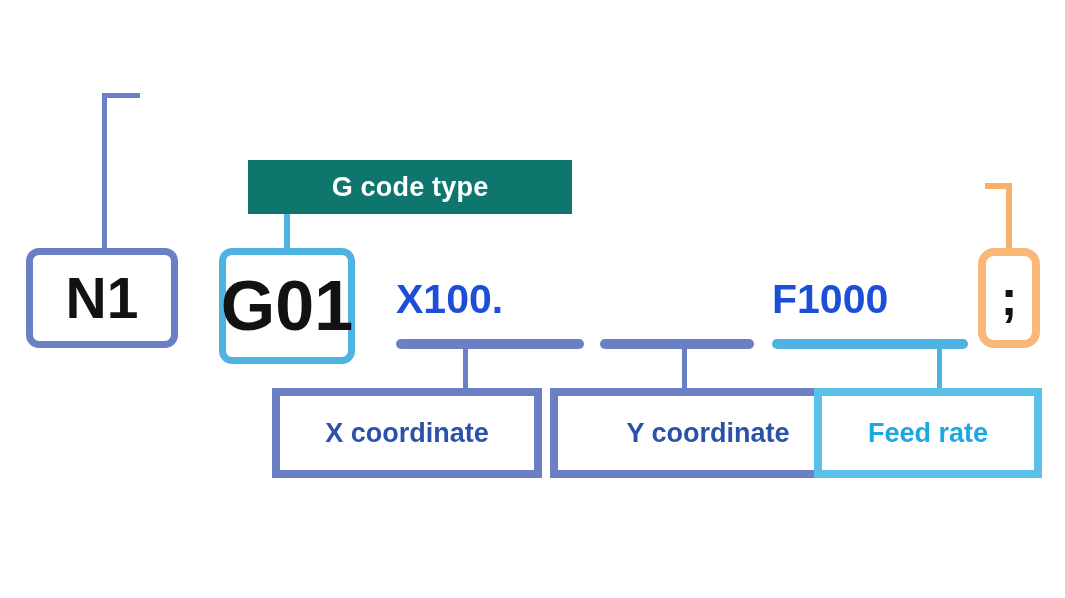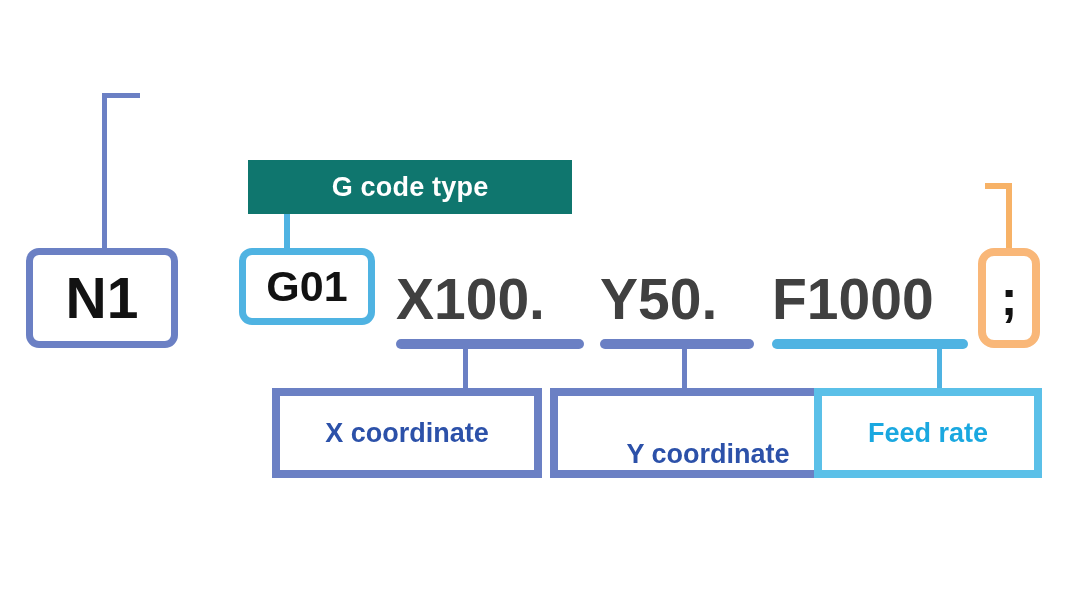--- a/index.html
+++ b/index.html
@@ -65,39 +65,38 @@
     color: #121212;
     text-align: center;
   }
   .codebox-n1 {
     left: 26px; top: 248px; width: 152px; height: 100px;
     border: 7px solid #6b80c4;
     border-radius: 13px;
     font-size: 57px;
   }
   .codebox-g01 {
-    left: 219px; top: 248px; width: 136px; height: 77px;
+    left: 219px; top: 248px; width: 136px; height: 116px;
     border: 7px solid #4fb3e2;
     border-radius: 13px;
-    font-size: 43px;
-    margin-left: 20px;
+    font-size: 70px;
   }
   .codebox-eob {
     left: 978px; top: 248px; width: 62px; height: 100px;
     border: 8px solid #f9b778;
     border-radius: 16px;
     font-size: 50px;
   }
 
   
   .codeword {
     position: absolute;
     font-weight: bold;
-    color: #404040;
-    font-size: 57px;
+    color: #1d4ed8;
+    font-size: 41px;
     white-space: nowrap;
     display: flex;
     align-items: center;
   }
   .cw-x { left: 396px; top: 262px; width: 188px; height: 74px; justify-content: flex-start; }
   .cw-y { left: 600px; top: 262px; width: 154px; height: 74px; justify-content: flex-start; }
   .cw-f { left: 772px; top: 262px; width: 196px; height: 74px; justify-content: flex-start; }
 
   
   .underbar {
@@ -122,21 +121,20 @@
   }
   .labelbox-x {
     left: 272px; top: 388px; width: 270px; height: 90px;
     border: 8px solid #6b80c4;
     color: #2c51a9;
   }
   .labelbox-y {
     left: 550px; top: 388px; width: 316px; height: 90px;
     border: 8px solid #6b80c4;
     color: #2c51a9;
-    align-items: flex-end;
   }
   .labelbox-f {
     left: 814px; top: 388px; width: 228px; height: 90px;
     border: 8px solid #5bc0e8;
     color: #1aa8e0;
   }
 </style>
 </head>
 <body>
 
@@ -158,21 +156,20 @@
 
   <div class="codebox codebox-n1">
     <span>N1</span>
   </div>
 
   <div class="codebox codebox-g01">
     <span>G01</span>
   </div>
 
   <div class="codeword cw-x">X100.</div>
-  <div class="codeword cw-y">Y50.</div>
   <div class="codeword cw-f">F1000</div>
 
   <div class="codebox codebox-eob">
     <span>;</span>
   </div>
 
   <div class="underbar" style="left:396px; top:339px; width:188px;"></div>
   <div class="underbar" style="left:600px; top:339px; width:154px;"></div>
   <div class="underbar underbar-cyan" style="left:772px; top:339px; width:196px;"></div>
 

